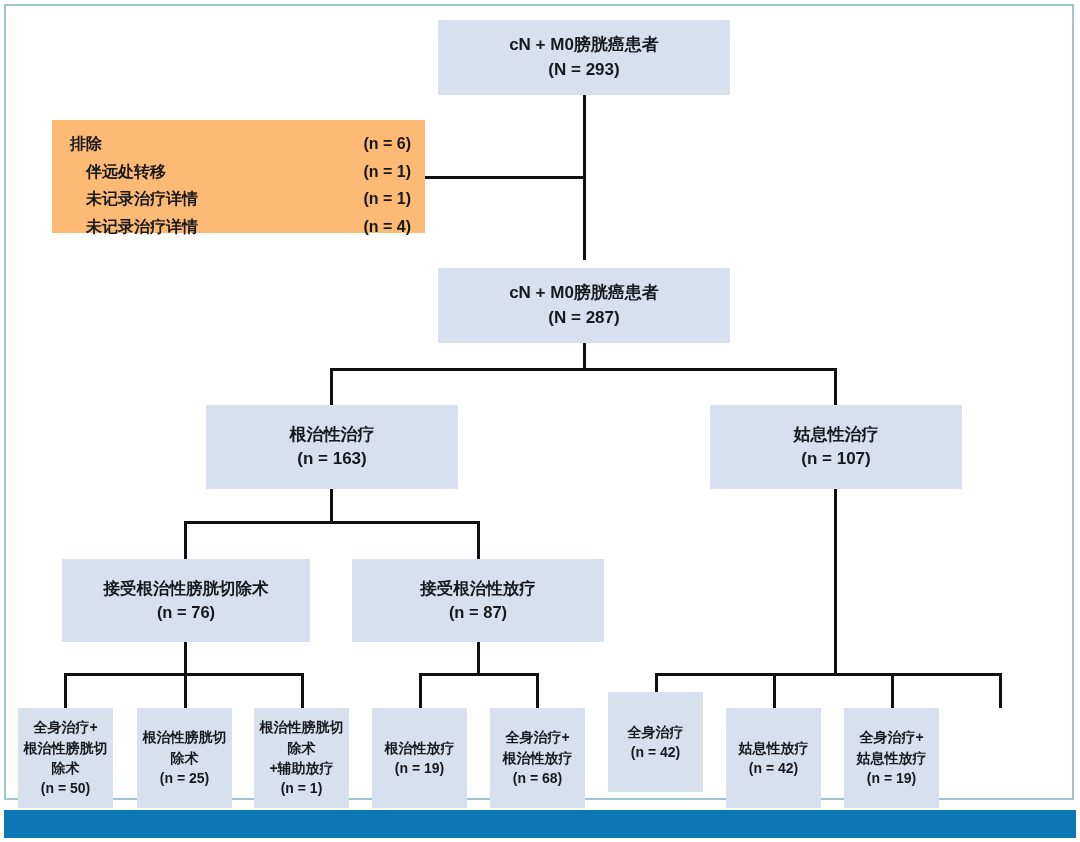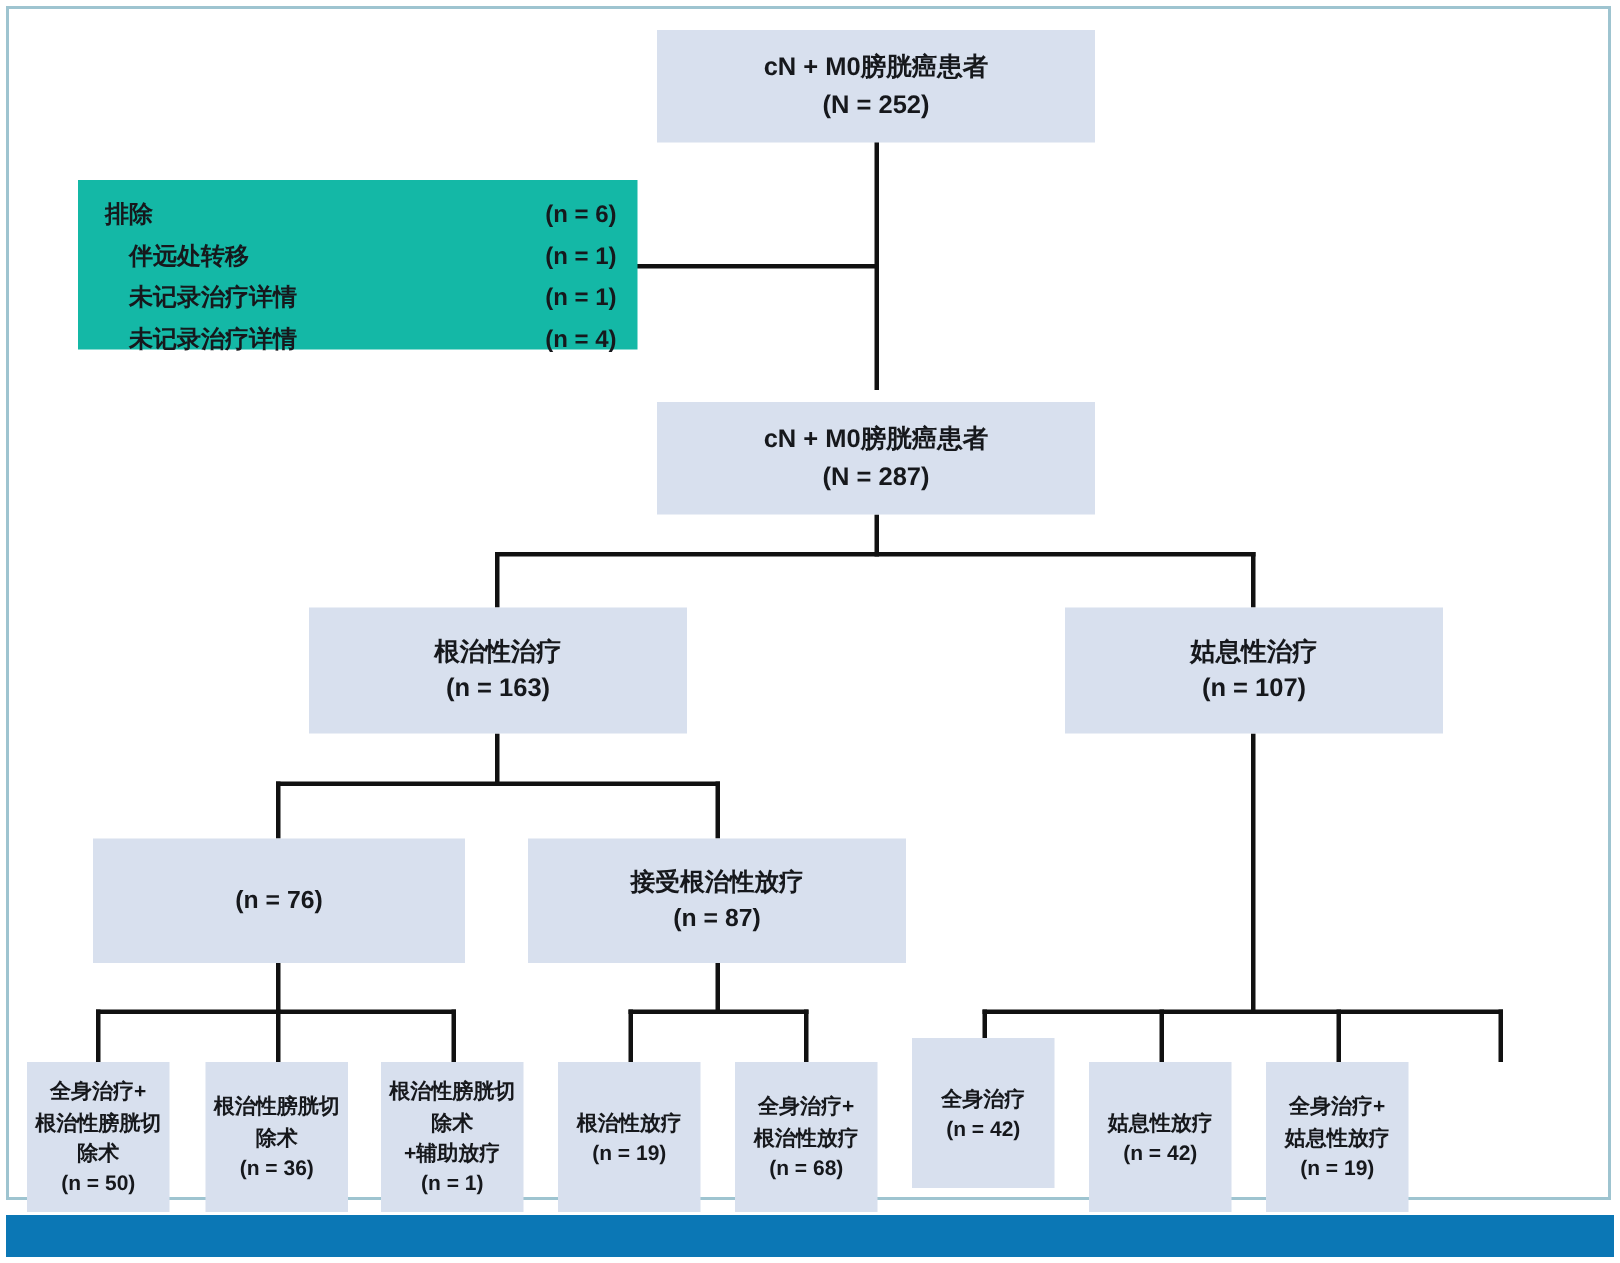--- a/index.html
+++ b/index.html
@@ -64,21 +64,21 @@
     display: block;
     white-space: pre-line;
   }
   .big   { font-size: 17px; }
   .mid   { font-size: 16.5px; }
   .leaf  { font-size: 14px; line-height: 1.46; }
   .num   { font-weight: bold; }
   
   #exclusion {
     position: absolute;
-    background: #14b8a6;
+    background: #fdba74;
     box-sizing: border-box;
     padding: 10px 14px 10px 18px;
     font-size: 16px;
     font-weight: bold;
     color: #16181c;
   }
   #exclusion .row {
     display: flex;
     justify-content: space-between;
     align-items: baseline;
@@ -125,21 +125,21 @@
 
     <div class="ln" style="left:834px; top:489px; width:3px; height:186px;"></div>
     <div class="ln" style="left:655px; top:673px; width:347px; height:3px;"></div>
     <div class="ln" style="left:655px; top:673px; width:3px; height:35px;"></div>
     <div class="ln" style="left:773px; top:673px; width:3px; height:35px;"></div>
     <div class="ln" style="left:891px; top:673px; width:3px; height:35px;"></div>
     <div class="ln" style="left:999px; top:673px; width:3px; height:35px;"></div>
 
     <div class="box big" style="left:438px; top:20px; width:292px; height:75px;">
       <span class="l">cN + M0膀胱癌患者</span>
-      <span class="num">(N = 252)</span>
+      <span class="num">(N = 293)</span>
     </div>
 
     <div id="exclusion" style="left:52px; top:120px; width:373px; height:113px;">
       <div class="row">
         <span class="lbl">排除</span>
         <span class="cnt">(n = 6)</span>
       </div>
       <div class="row indent">
         <span class="lbl">伴远处转移</span>
         <span class="cnt">(n = 1)</span>
@@ -163,39 +163,40 @@
       <span class="l">根治性治疗</span>
       <span class="num">(n = 163)</span>
     </div>
 
     <div class="box big" style="left:710px; top:405px; width:252px; height:84px;">
       <span class="l">姑息性治疗</span>
       <span class="num">(n = 107)</span>
     </div>
 
     <div class="box mid" style="left:62px; top:559px; width:248px; height:83px;">
+      <span class="l">接受根治性膀胱切除术</span>
       <span class="num">(n = 76)</span>
     </div>
 
     <div class="box mid" style="left:352px; top:559px; width:252px; height:83px;">
       <span class="l">接受根治性放疗</span>
       <span class="num">(n = 87)</span>
     </div>
 
     <div class="box leaf" style="left:18px; top:708px; width:95px; height:100px;">
       <span class="l">全身治疗+
 根治性膀胱切
 除术</span>
       <span class="num">(n = 50)</span>
     </div>
 
     <div class="box leaf" style="left:137px; top:708px; width:95px; height:100px;">
       <span class="l">根治性膀胱切
 除术</span>
-      <span class="num">(n = 36)</span>
+      <span class="num">(n = 25)</span>
     </div>
 
     <div class="box leaf" style="left:254px; top:708px; width:95px; height:100px;">
       <span class="l">根治性膀胱切
 除术
 +辅助放疗</span>
       <span class="num">(n = 1)</span>
     </div>
 
     <div class="box leaf" style="left:372px; top:708px; width:95px; height:100px;">

